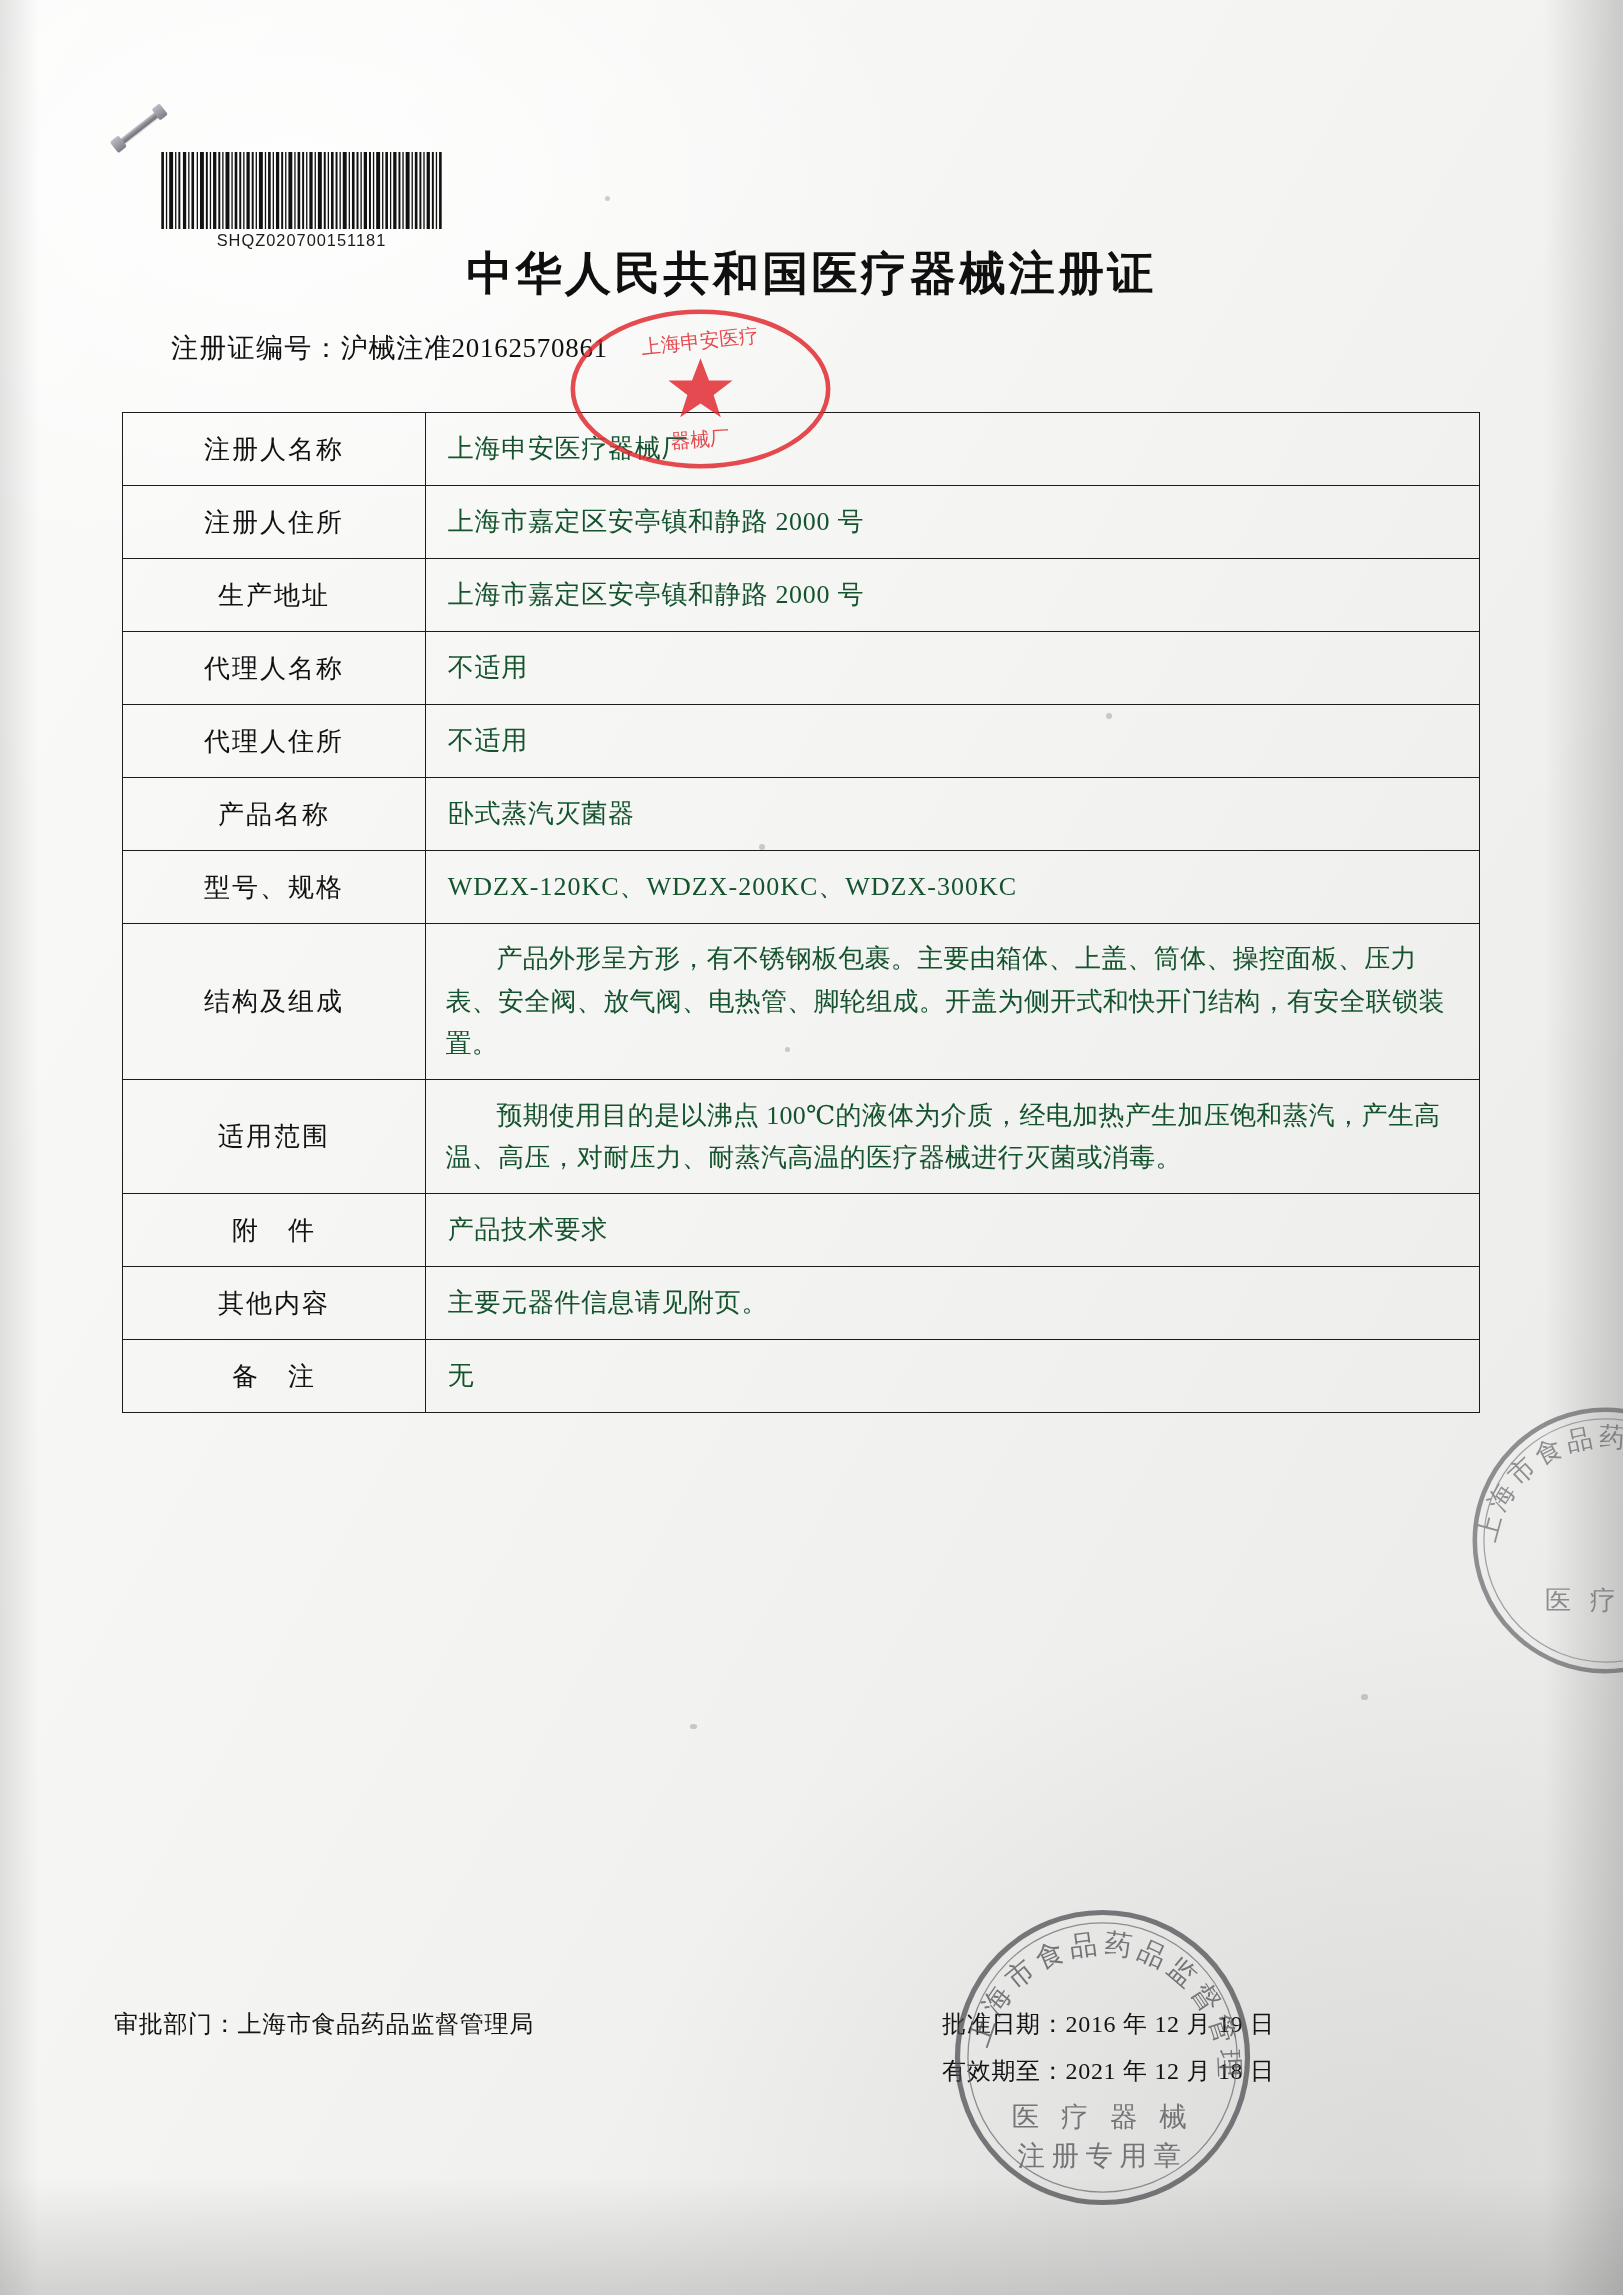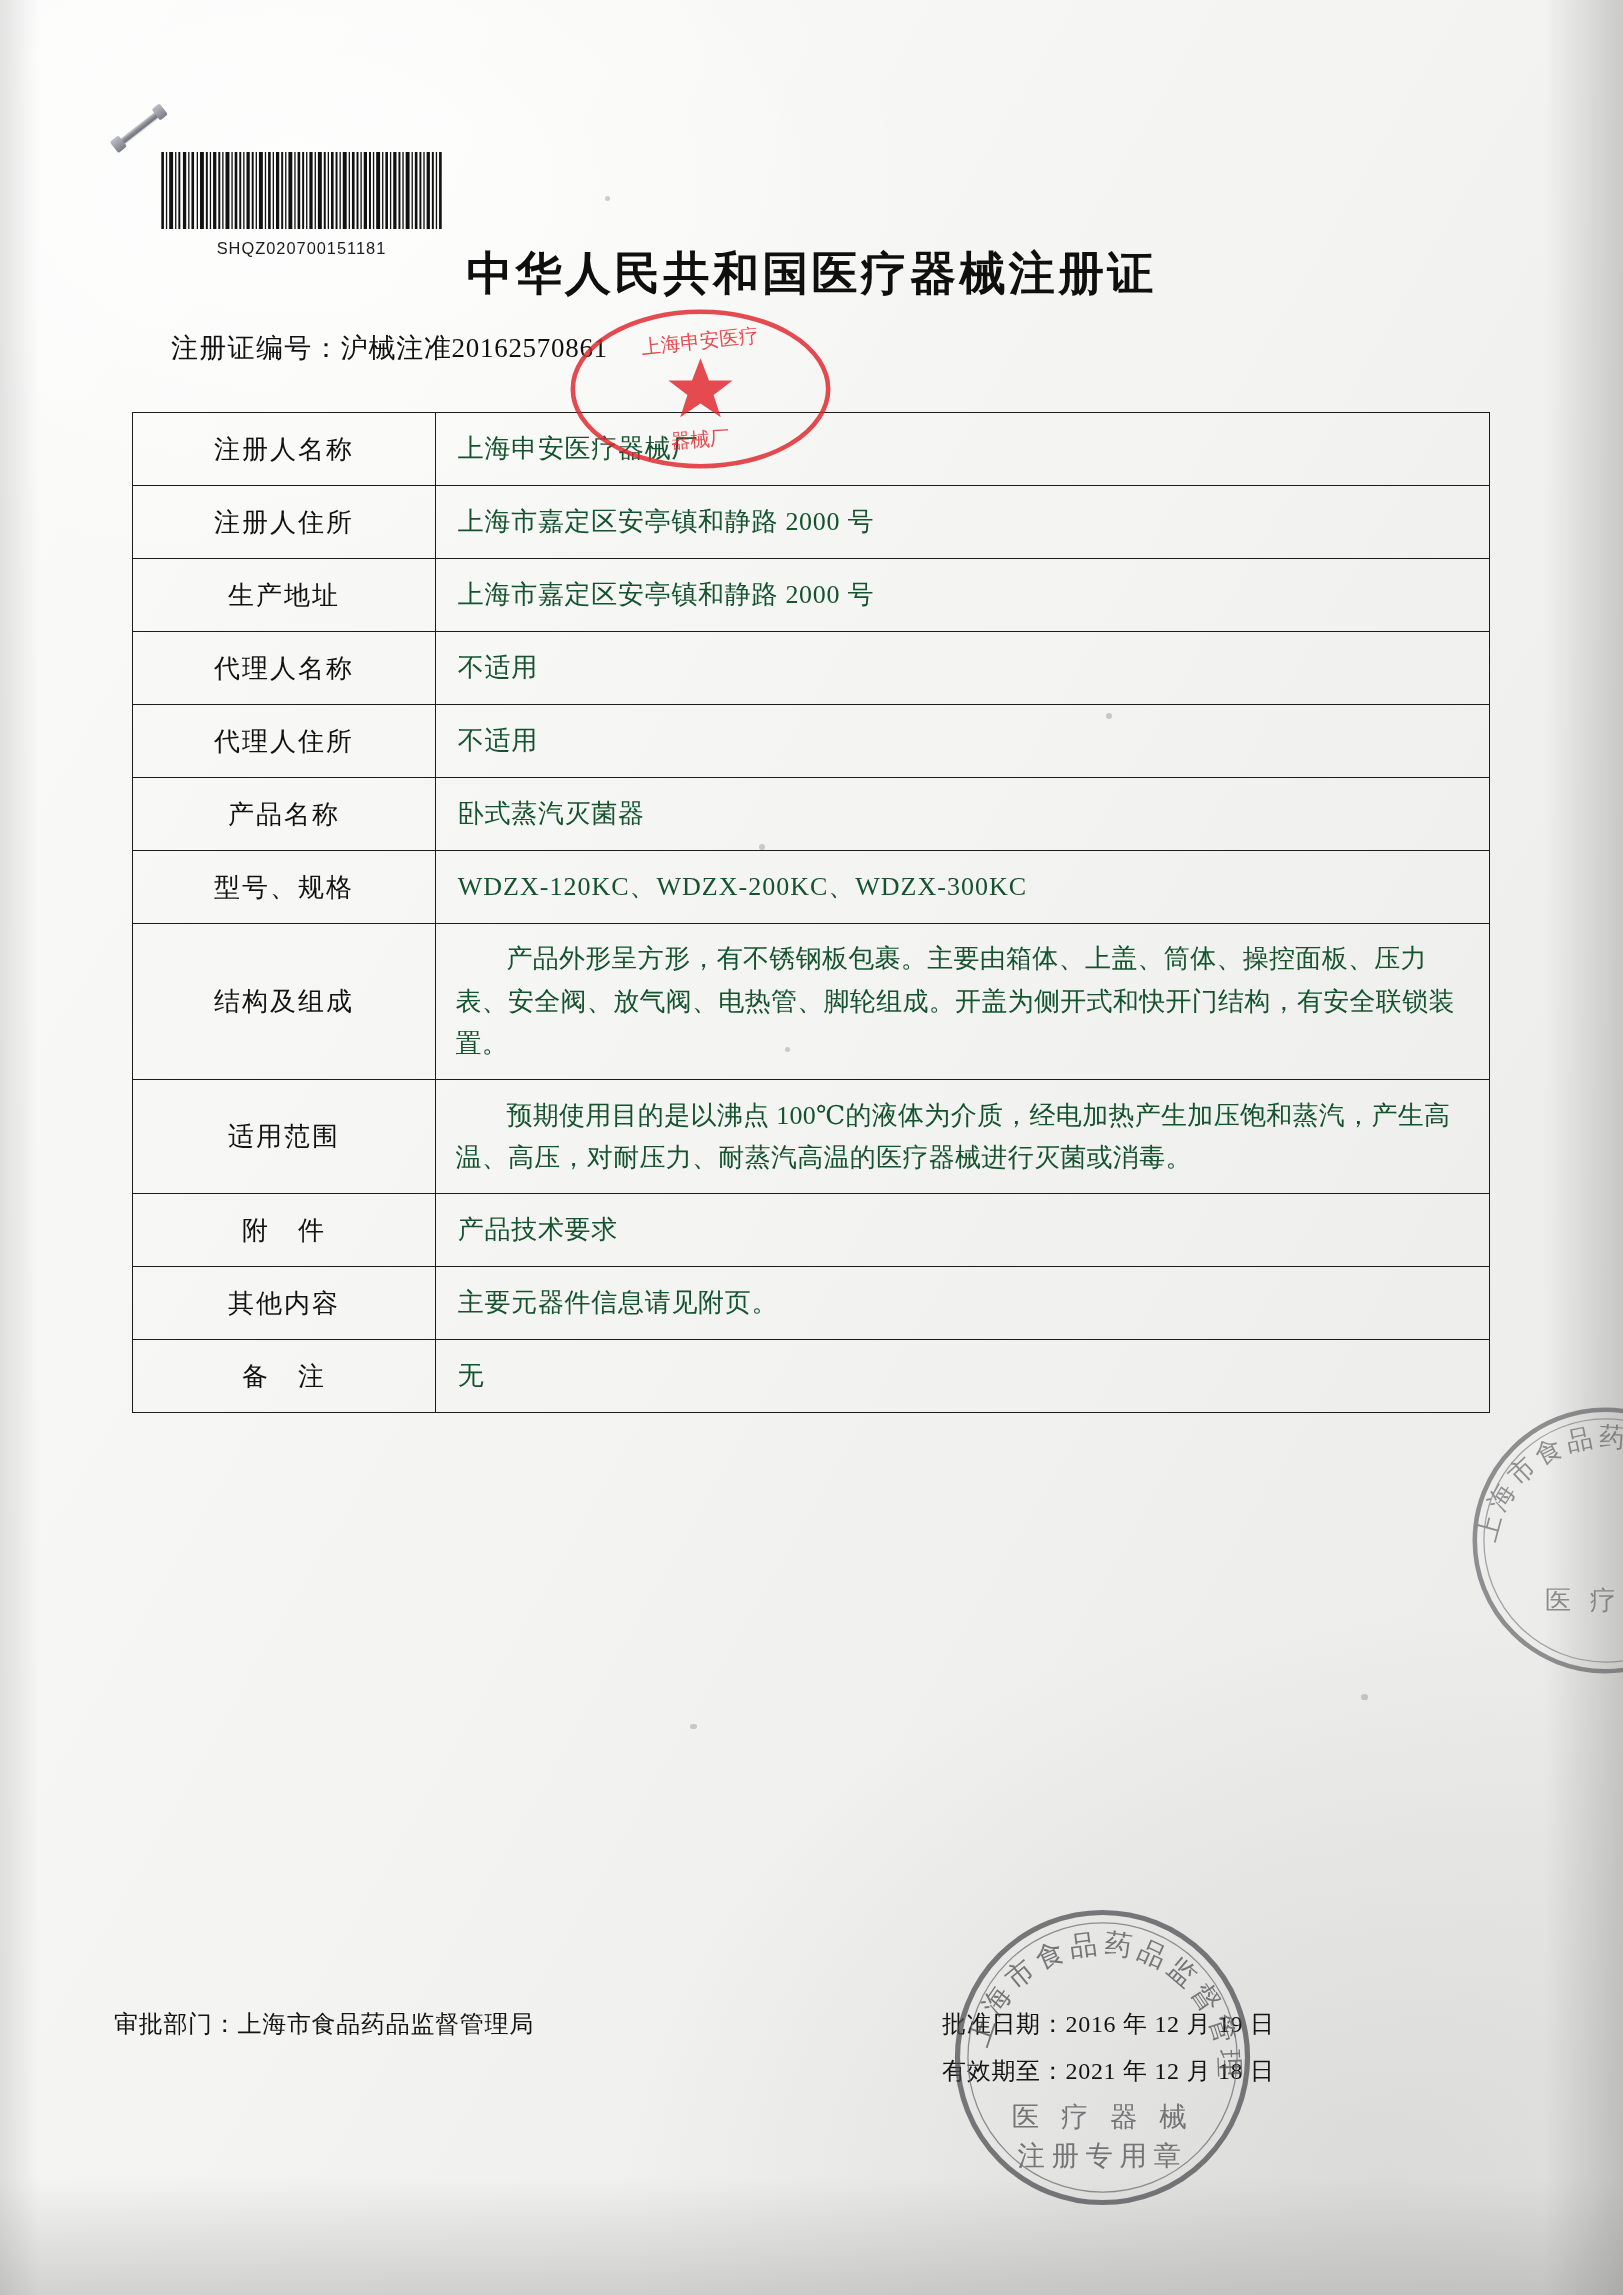--- a/index.html
+++ b/index.html
@@ -79,21 +79,21 @@
     height: 77px;
     width: 100%;
     display: block;
   }
   .barcode-text {
     font-family: "Liberation Sans", sans-serif;
     font-size: 16.4px;
     letter-spacing: 1px;
     color: #1b1b1b;
     text-align: center;
-    margin-top: 10px;
+    margin-top: 2px;
     white-space: nowrap;
   }
 
   
   .doc-title {
     position: absolute;
     left: 0; right: 0;
     top: 243px;
     text-align: center;
     font-size: 46px;
@@ -112,21 +112,21 @@
     color: #111;
   }
   .reg-no .num {
     font-family: Liberation Serif, serif;
     letter-spacing: 0.7px;
   }
 
   
   .tbl {
     position: absolute;
-    left: 132px;
+    left: 122px;
     top: 412px;
     width: 1358px;
     border-collapse: collapse;
     table-layout: fixed;
   }
   .tbl td {
     border: 1.3px solid #1c1c1c;
     padding: 0;
     vertical-align: middle;
   }

